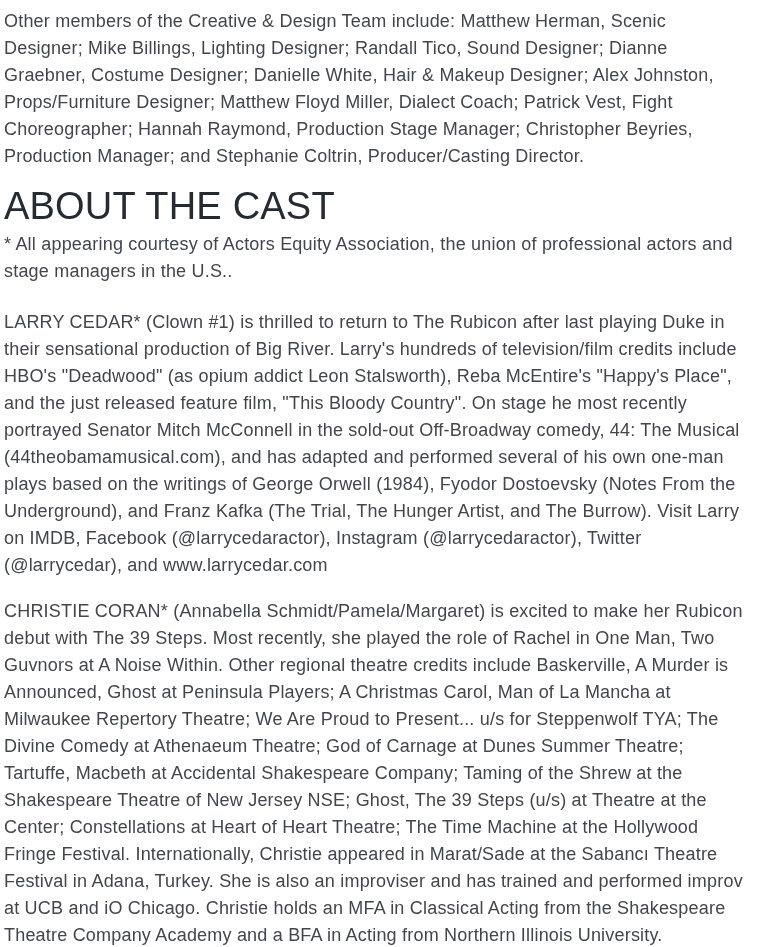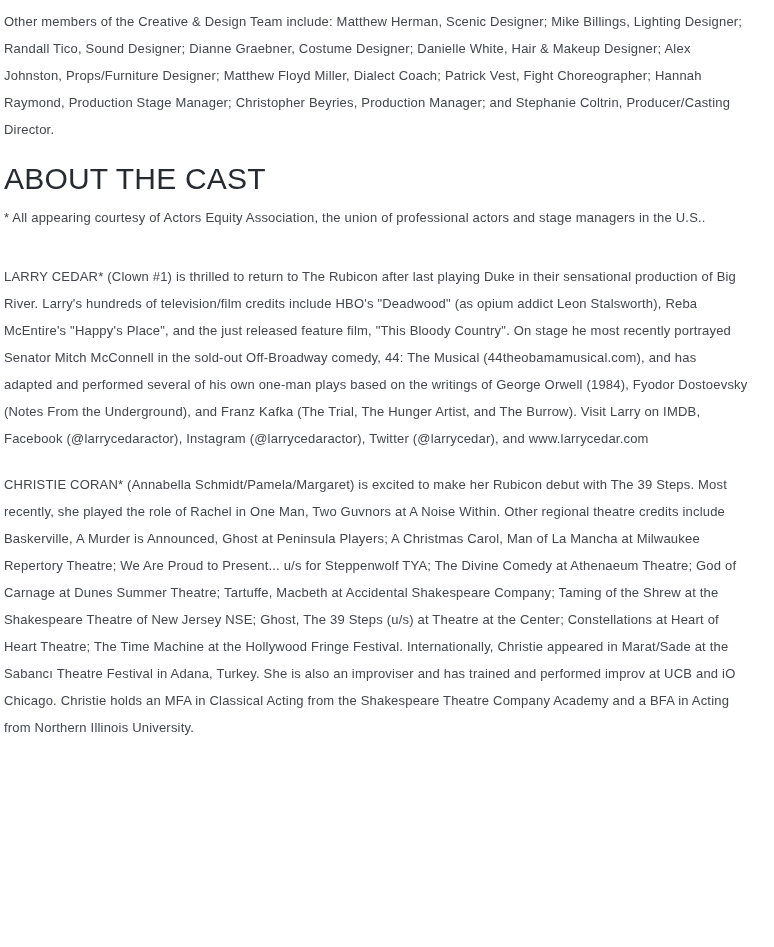--- a/index.html
+++ b/index.html
@@ -13,32 +13,32 @@
     box-sizing: border-box;
     font-family: "Liberation Sans", sans-serif;
   }
   .page {
     box-sizing: border-box;
     width: 774px;
     padding: 8px 26px 20px 4px;
   }
   p.body {
     margin: 0 0 19px 0;
-    font-size: 13px;
+    font-size: 18px;
     line-height: 27px;
     letter-spacing: 0.2px;
     color: #42464d;
     font-weight: 400;
   }
   p.note {
-    margin-bottom: 32px;
+    margin-bottom: 24px;
   }
   h1.heading {
     margin: 14px 0 8px 0;
-    font-size: 30px;
+    font-size: 38px;
     line-height: 34px;
     letter-spacing: 0.2px;
     font-weight: 500;
     color: #262a31;
   }
   p.bio:last-child {
     margin-bottom: 8px;
   }
 </style>
 </head>

